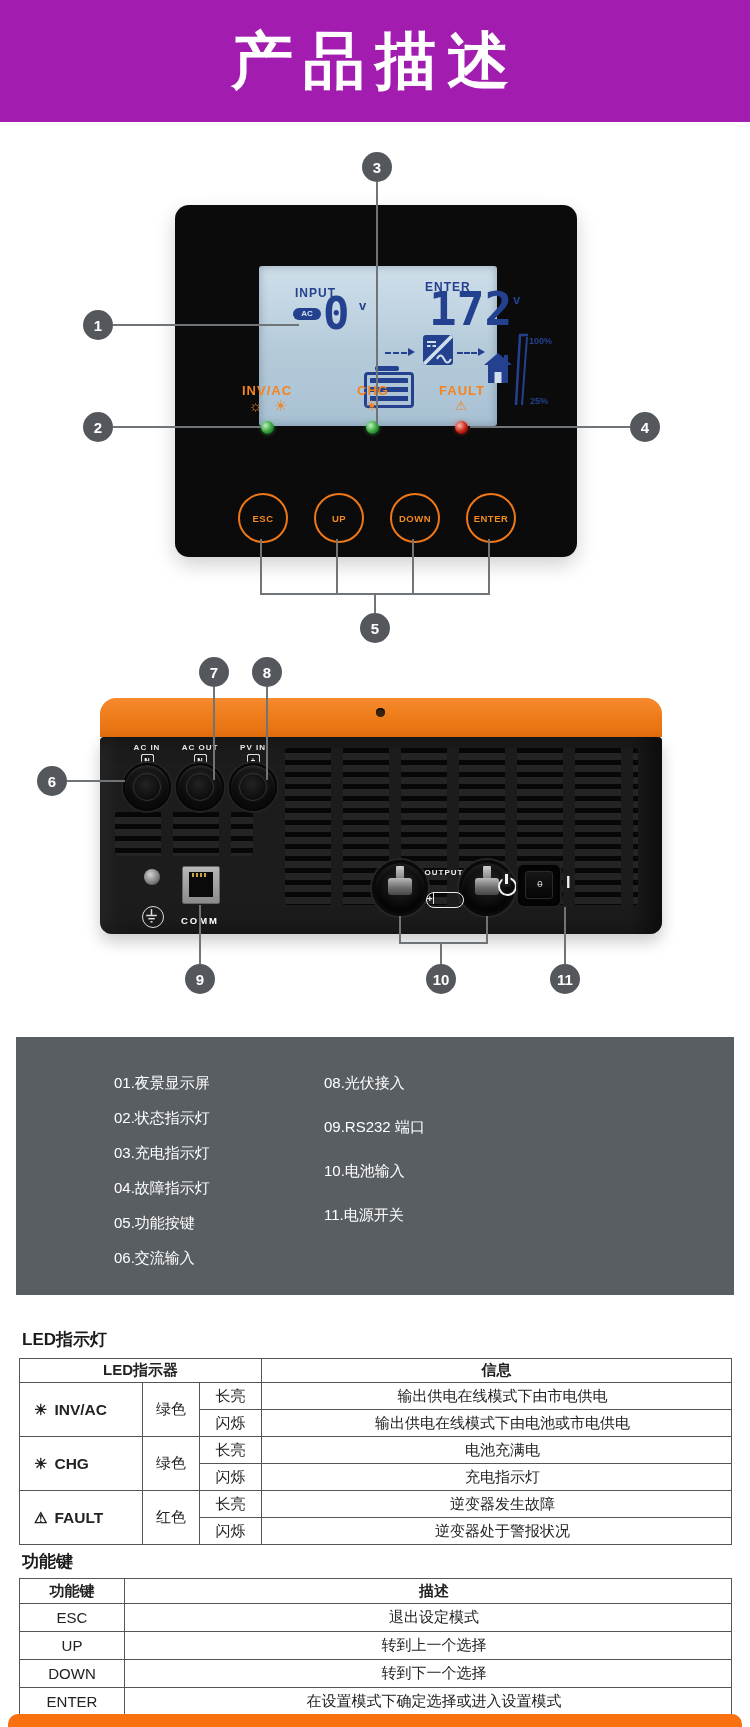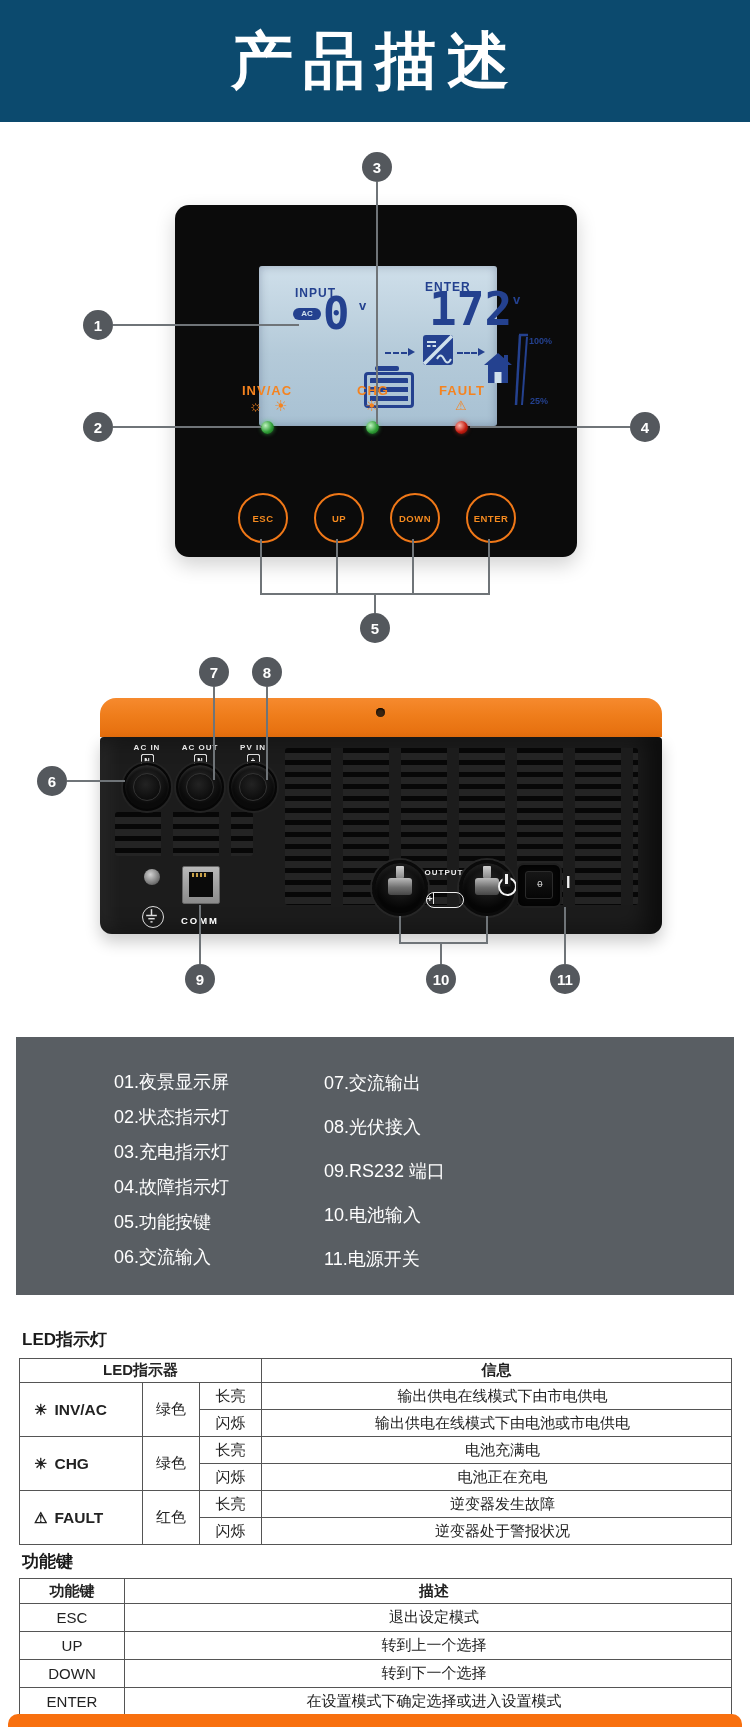--- a/index.html
+++ b/index.html
@@ -1,19 +1,19 @@
 <!DOCTYPE html>
 <html><head>
 <meta charset="utf-8">
 <style>
   html,body{margin:0;padding:0;background:#fff;}
   .page{position:relative;width:750px;height:1727px;background:#fff;overflow:hidden;
         font-family:"Liberation Sans",sans-serif;}
   
-  .banner{position:absolute;left:0;top:0;width:750px;height:122px;background:#0c4a6e;
+  .banner{position:absolute;left:0;top:0;width:750px;height:122px;background:#a21caf;
           display:flex;align-items:center;justify-content:center;}
   .banner-title{color:#fff;font-size:62px;font-weight:bold;letter-spacing:10px;}
 
   
   .callout{position:absolute;width:30px;height:30px;border-radius:50%;background:#54585D;
            color:#fff;font-size:15px;font-weight:bold;display:flex;align-items:center;
            justify-content:center;z-index:30;}
   .cline{position:absolute;background:#6F7478;z-index:25;}
   .cline.h{height:2px;} .cline.v{width:2px;}
 
@@ -117,21 +117,21 @@
           box-shadow:0 0 0 2px #1F1F1F,inset 0 0 8px #000;}
   .rocker::after{content:"";position:absolute;left:7px;right:7px;top:6px;bottom:7px;
                  border:1px solid #2B2B2B;border-radius:3px;
                  background:linear-gradient(180deg,#161616,#060606);}
   .rocker-marks{left:427px;top:141px;width:26px;color:#CFCFCF;font-size:9.5px;z-index:2;
                 display:flex;justify-content:center;gap:4px;}
   .on-mark{left:466px;top:137px;color:#F2F2F2;font-size:16px;font-weight:bold;}
 
   
   .legend{position:absolute;left:16px;top:1037px;width:718px;height:258px;background:#595E63;}
-  .legend-col{position:absolute;color:#FFF;font-size:18px;list-style:none;margin:0;padding:0;}
+  .legend-col{position:absolute;color:#FFF;font-size:15px;list-style:none;margin:0;padding:0;}
   .legend-col.lft{left:98px;top:28px;line-height:35px;}
   .legend-col.rgt{left:308px;top:24px;line-height:44px;}
 
   
   .sec-title{position:absolute;left:22px;font-size:17px;font-weight:bold;color:#1A1A1A;}
   table.dtab{position:absolute;left:19px;width:713px;border-collapse:collapse;table-layout:fixed;
              font-size:15px;color:#222;padding-left:39px;}
   table.dtab th,table.dtab td{border:1.5px solid #555;text-align:center;padding:0;}
   table.dtab th{font-weight:bold;}
   .led-tab tr{height:27px;} .led-tab tr.hrow{height:24px;}
@@ -304,21 +304,20 @@
   <div class="legend">
     <ul class="legend-col lft">
       <li>01.夜景显示屏</li>
       <li>02.状态指示灯</li>
       <li>03.充电指示灯</li>
       <li>04.故障指示灯</li>
       <li>05.功能按键</li>
       <li>06.交流输入</li>
     </ul>
     <ul class="legend-col rgt">
-      <li>07.交流输出</li>
       <li>08.光伏接入</li>
       <li>09.RS232 端口</li>
       <li>10.电池输入</li>
       <li>11.电源开关</li>
     </ul>
   </div>
 
   <div class="sec-title" style="top:1328px;">LED指示灯</div>
   <table class="dtab led-tab" style="top:1358px;">
     <colgroup>
@@ -343,21 +342,21 @@
       <td class="msg">输出供电在线模式下由电池或市电供电</td>
     </tr>
     <tr>
       <td rowspan="2" class="namecell"><span class="tbl-icon">☀</span><span>CHG</span></td>
       <td rowspan="2">绿色</td>
       <td>长亮</td>
       <td class="msg">电池充满电</td>
     </tr>
     <tr>
       <td>闪烁</td>
-      <td class="msg">电池正在充电</td>
+      <td class="msg">充电指示灯</td>
     </tr>
     <tr>
       <td rowspan="2" class="namecell"><span class="tbl-icon">⚠</span><span>FAULT</span></td>
       <td rowspan="2">红色</td>
       <td>长亮</td>
       <td class="msg">逆变器发生故障</td>
     </tr>
     <tr>
       <td>闪烁</td>
       <td class="msg">逆变器处于警报状况</td>

